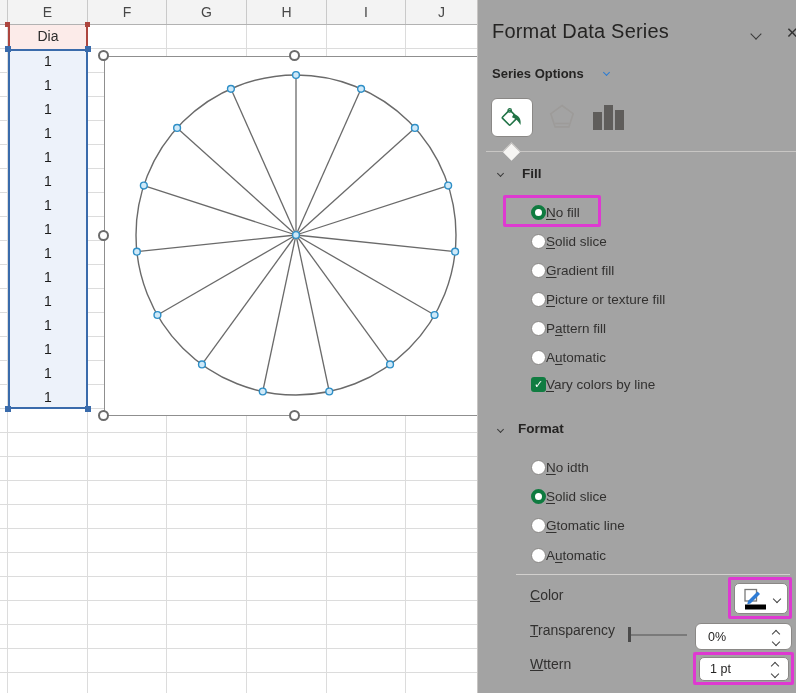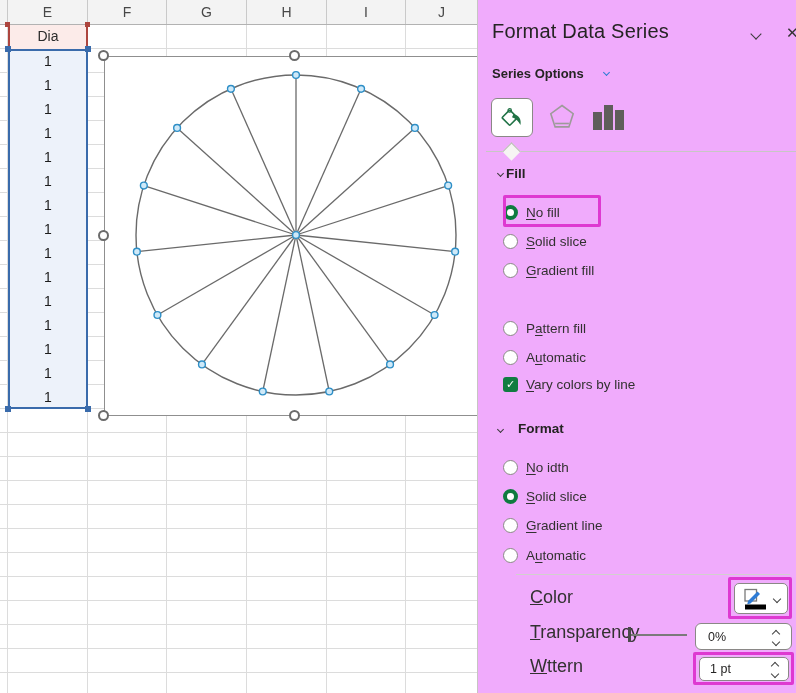--- a/index.html
+++ b/index.html
@@ -34,21 +34,21 @@
   .bhandle { position:absolute; width:6px; height:6px; background:#3a6bab; z-index:4; }
 
   
   .chartbox { position:absolute; left:104px; top:56px; width:373px; height:360px; background:#fff;
               border-left:1px solid #8f8f8f; border-top:1px solid #8f8f8f; border-bottom:1px solid #8f8f8f;
               z-index:5; }
   .grab { position:absolute; width:11px; height:11px; border-radius:50%; background:#fff;
           border:2px solid #6b6b6b; z-index:7; }
 
   
-  .panel { position:absolute; left:477px; top:0; width:319px; height:693px; background:#f0abfc;
+  .panel { position:absolute; left:477px; top:0; width:319px; height:693px; background:#a3a3a3;
            border-left:1px solid #c7c5c3; z-index:8; overflow:hidden; }
   .panel .abs { position:absolute; }
   .pane-title { left:14px; top:20px; font-size:20px; color:#252423; letter-spacing:0.2px; }
   .chev { display:inline-block; width:8px; height:8px; border-right:1.7px solid #3a3a3a;
           border-bottom:1.7px solid #3a3a3a; transform:rotate(45deg); }
   .chev.small { width:5px; height:5px; border-width:1.6px; }
   .chev.blue { border-color:#2b7cd3; }
   .closex { left:308px; top:24px; font-size:15px; color:#333; }
   .sopts { left:14px; top:66px; font-size:13px; font-weight:bold; color:#252423; }
 
@@ -56,30 +56,30 @@
             border-radius:6px; display:flex; align-items:center; justify-content:center; }
   .tab2 { left:69px; top:103px; width:30px; height:28px; display:flex; align-items:center; justify-content:center; }
   .tab3 { left:115px; top:104px; width:34px; height:26px; display:flex; align-items:flex-end; gap:2px; }
   .bar { background:#5f5d5b; width:9px; }
   .divider { left:8px; right:0; top:151px; height:1px; background:#c8c6c4; }
   .notch { left:27px; top:145px; width:13px; height:13px; background:#f6f5f3;
            border-top:1px solid #bab8b6; border-left:1px solid #bab8b6; transform:rotate(45deg); }
   .divider2 { left:38px; right:6px; top:574px; height:1px; background:#d2d0ce; }
 
   .sechead { font-size:13.5px; font-weight:bold; color:#252423; }
-  .optrow { position:absolute; left:25px; height:20px; display:flex; align-items:center; gap:8px; cursor:default; }
+  .optrow { position:absolute; left:53px; height:20px; display:flex; align-items:center; gap:0; cursor:default; }
   .radio { width:15px; height:15px; border-radius:50%; border:1.5px solid #8a8886; background:#fff; flex:none; }
   .radio.sel { border:4.6px solid #0f7b40; }
   .cbx { width:15px; height:15px; border-radius:3px; background:#107C41; color:#fff; font-size:11px;
          line-height:15px; text-align:center; flex:none; }
   .olabel { font-size:13.5px; color:#323130; white-space:nowrap; }
   .olabel u { text-underline-offset:2px; }
   .hl { position:absolute; border:3px solid #de39d1; border-radius:2px; z-index:9; pointer-events:none; }
 
-  .flabel { font-size:18px; color:#323130; }
+  .flabel { font-size:14px; color:#323130; }
   .spin { position:absolute; background:#fff; border:1px solid #8a8886; }
   .spin .val { position:absolute; left:12px; top:0; bottom:0; display:flex; align-items:center;
                font-size:12.5px; color:#252423; }
   .spchev { position:absolute; width:6px; height:6px; border-right:1.4px solid #444; border-bottom:1.4px solid #444; }
   .up { transform:rotate(-135deg); }
   .dn { transform:rotate(45deg); }
 
   .colorbtn { left:256px; top:583px; width:54px; height:31px; background:#fff; border:1px solid #8a8886;
               border-radius:5px; }
   .slider-handle { left:150px; top:627px; width:3px; height:15px; background:#4a4a4a; }
@@ -205,34 +205,38 @@
     </div>
     <div class="abs tab3">
       <div class="bar" style="height:18px"></div>
       <div class="bar" style="height:25px"></div>
       <div class="bar" style="height:20px"></div>
     </div>
     <div class="abs divider"></div>
     <div class="abs notch"></div>
 
     <span class="abs chev small" style="left:20px;top:171px"></span>
-    <div class="abs sechead" style="left:28px;top:166px">Fill</div>
+    <div class="abs sechead" style="left:44px;top:166px">Fill</div>
 
     <div class="optrow" style="top:202px">
       <span class="radio sel"></span>
       <span class="olabel"><span></span><u>N</u><span>o fill</span></span>
     </div>
     <div class="optrow" style="top:231px">
       <span class="radio"></span>
       <span class="olabel"><span></span><u>S</u><span>olid slice</span></span>
     </div>
     <div class="optrow" style="top:260px">
       <span class="radio"></span>
       <span class="olabel"><span></span><u>G</u><span>radient fill</span></span>
     </div>
+    <div class="optrow" style="top:289px">
+      <span class="radio"></span>
+      <span class="olabel"><span></span><u>P</u><span>icture or texture fill</span></span>
+    </div>
     <div class="optrow" style="top:318px">
       <span class="radio"></span>
       <span class="olabel"><span>P</span><u>a</u><span>ttern fill</span></span>
     </div>
     <div class="optrow" style="top:347px">
       <span class="radio"></span>
       <span class="olabel"><span>A</span><u>u</u><span>tomatic</span></span>
     </div>
     <div class="optrow" style="top:374px">
       <span class="cbx">✓</span>
@@ -246,21 +250,21 @@
     <div class="optrow" style="top:457px">
       <span class="radio"></span>
       <span class="olabel"><span></span><u>N</u><span>o idth</span></span>
     </div>
     <div class="optrow" style="top:486px">
       <span class="radio sel"></span>
       <span class="olabel"><span></span><u>S</u><span>olid slice</span></span>
     </div>
     <div class="optrow" style="top:515px">
       <span class="radio"></span>
-      <span class="olabel"><span></span><u>G</u><span>radient line</span></span>
+      <span class="olabel"><span></span><u>G</u><span>tomatic line</span></span>
     </div>
     <div class="optrow" style="top:545px">
       <span class="radio"></span>
       <span class="olabel"><span>A</span><u>u</u><span>tomatic</span></span>
     </div>
 
     <div class="abs divider2"></div>
 
     <div class="abs flabel" style="left:52px;top:587px"><span></span><u>C</u><span>olor</span></div>
     <div class="abs colorbtn">

